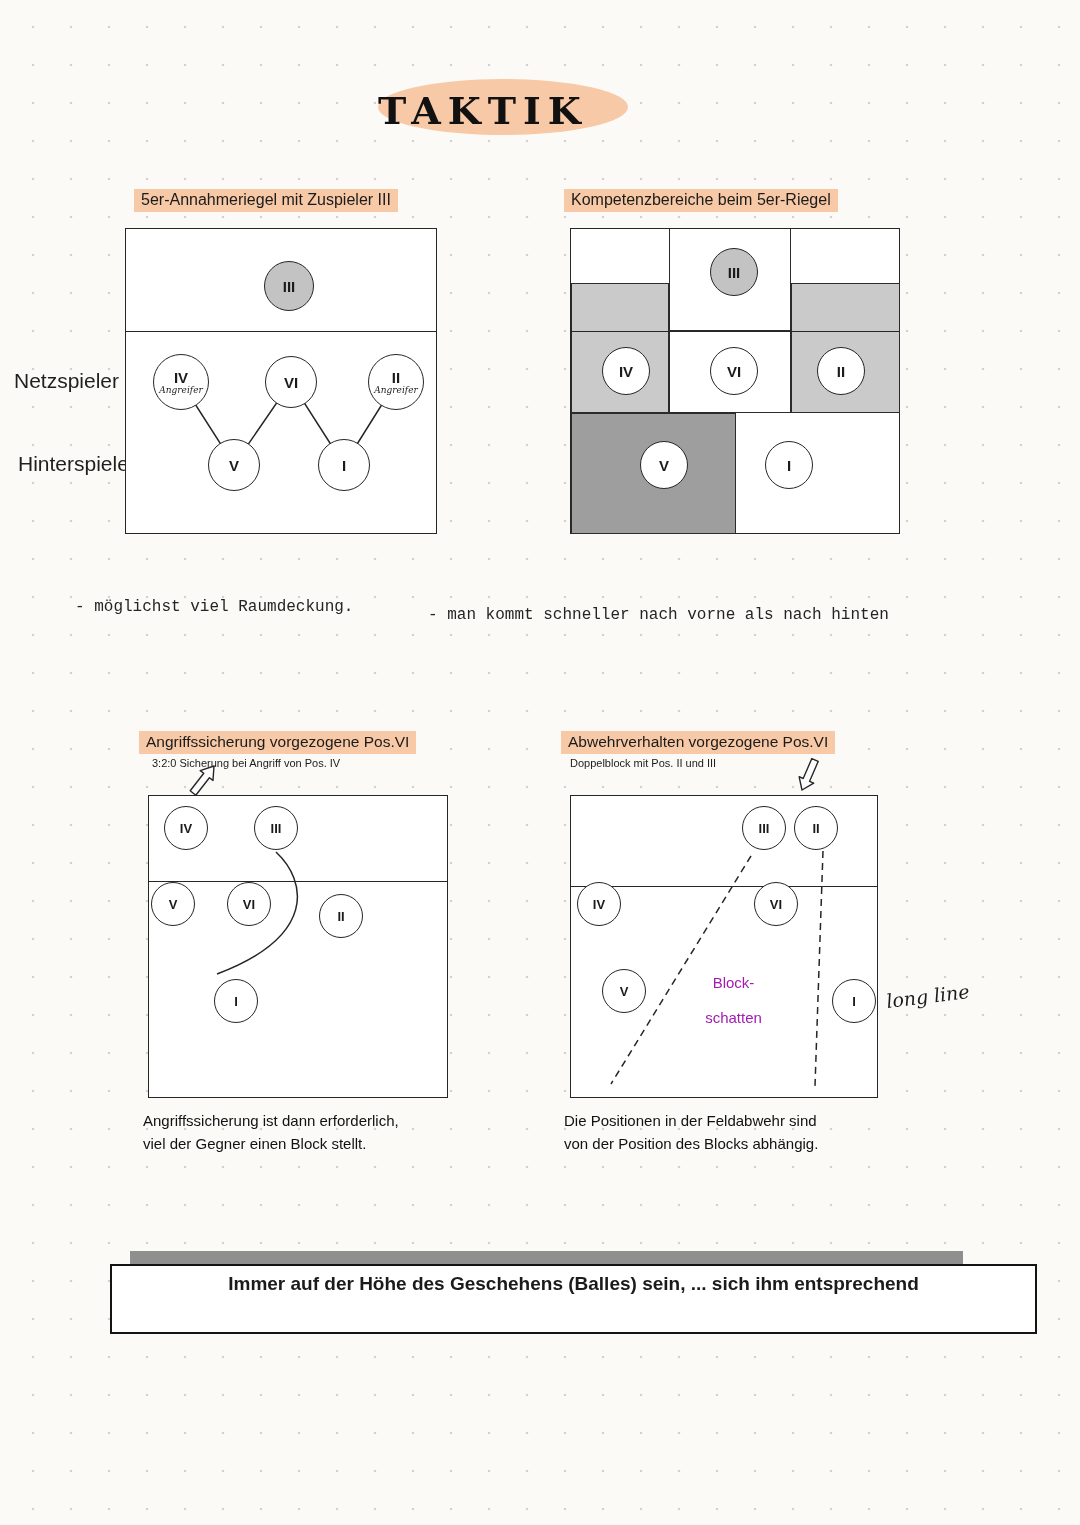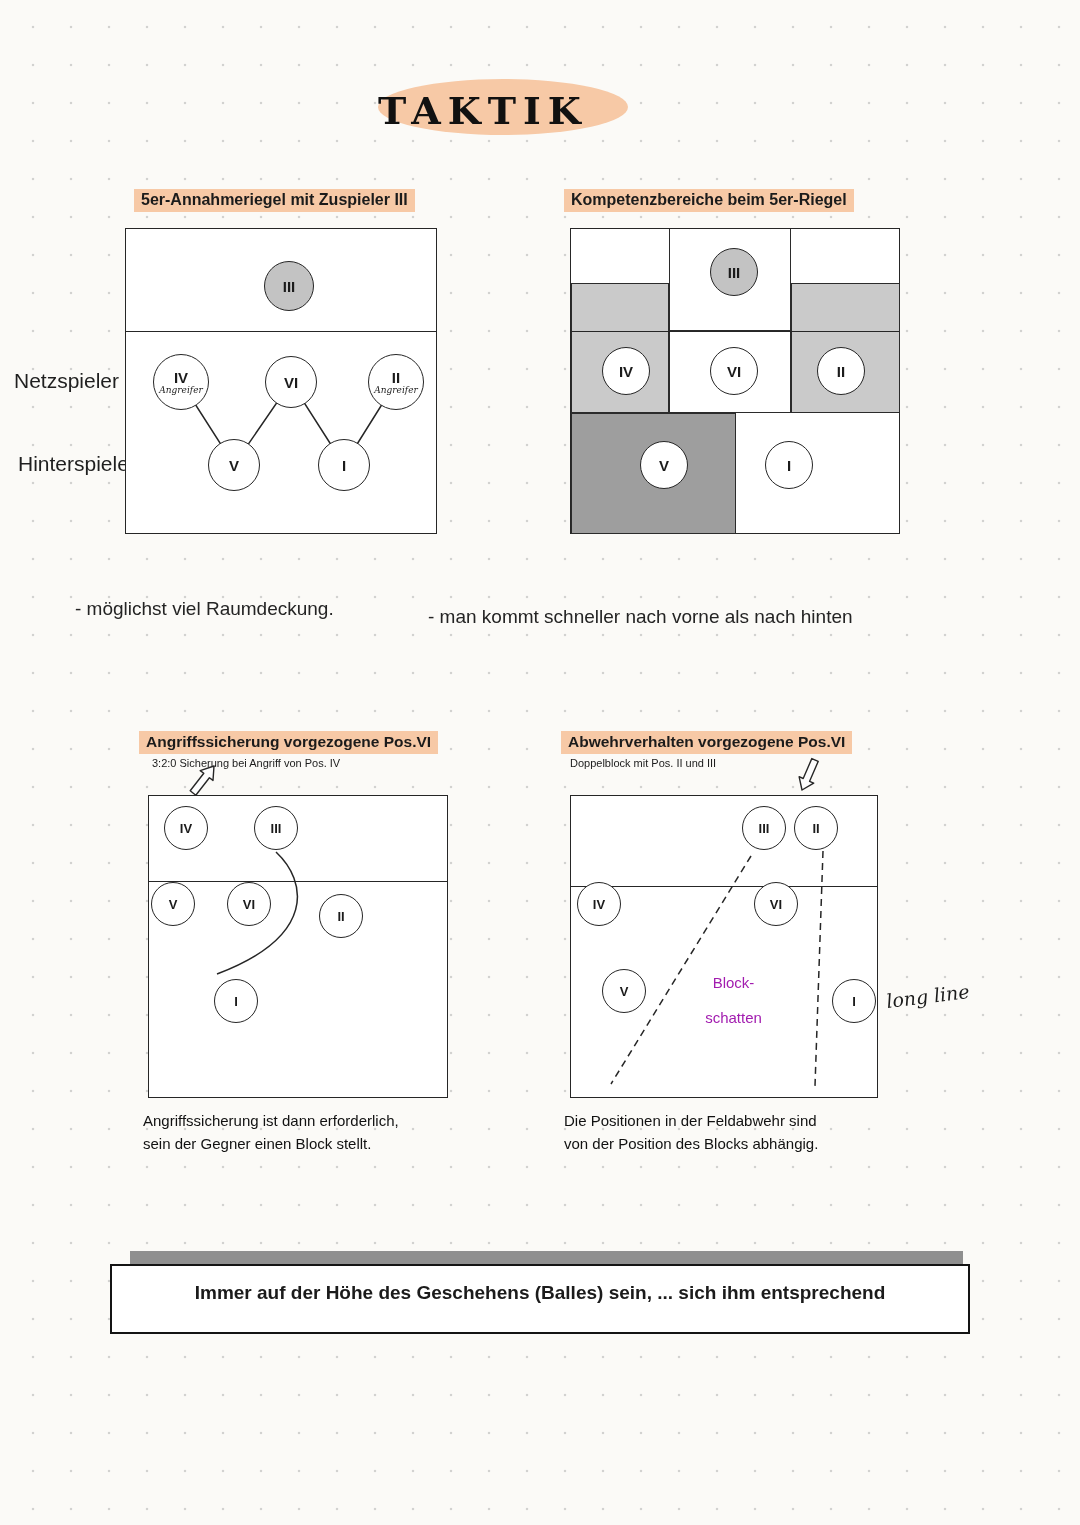--- a/index.html
+++ b/index.html
@@ -8,41 +8,41 @@
     position:relative; width:1080px; height:1525px; margin:0 auto;
     background-color:#fbfaf7;
     background-image: radial-gradient(circle, #d2d2d0 1.4px, transparent 1.6px);
     background-size:38px 38px; background-position:14px 8px;
     overflow:hidden; color:#1b1b1b;
   }
   .title-ellipse { position:absolute; left:378px; top:79px; width:250px; height:56px;
     border-radius:50%; background:#f7c9a6; }
   .page-title { position:absolute; left:378px; top:88px; width:250px; 
     font-family:"DejaVu Serif", serif; font-weight:700; font-size:38px; letter-spacing:7px; color:#111; }
-  .hl { position:absolute; background:#f7c9a6; padding:2px 7px 3px; font-weight:700; font-size:16px; white-space:nowrap; }
+  .hl { position:absolute; background:#f7c9a6; padding:2px 7px 3px; font-weight:400; font-size:16px; white-space:nowrap; }
   .subtitle { position:absolute; font-size:11px; white-space:nowrap; }
   .court { position:absolute; border:1.6px solid #262626; background:#ffffff; }
   .hline { position:absolute; left:0; width:100%; height:0; border-top:1.5px solid #262626; }
   .zone { position:absolute; border:1.2px solid #2b2b2b; }
   .circle { position:absolute; border-radius:50%; border:1.6px solid #262626; background:#fff;
     display:flex; flex-direction:column; align-items:center; justify-content:center;
     font-weight:700; font-size:15px; line-height:1; }
   .circle.gray { background:#c3c3c3; }
   .circle.sm { font-size:13px; }
   .circle .note { font-family:"DejaVu Serif", serif; font-style:italic; font-weight:400;
     font-size:9px; margin-top:1px; }
   .label-side { position:absolute; font-size:21px; color:#1f1f1f; white-space:nowrap; }
-  .bullet { position:absolute; font-size:19px; color:#242424; white-space:nowrap; }
+  .bullet { position:absolute; font-size:16px; color:#242424; white-space:nowrap;font-family:Liberation Mono, monospace; }
   .caption { position:absolute; font-size:15px; line-height:1.5; color:#111; }
   .block-shadow-label { position:absolute; font-size:15px; text-align:center; color:#a21caf; }
   .handwriting { position:absolute; font-family:"DejaVu Serif", serif; font-style:italic;
     font-size:19px; transform:rotate(-7deg); white-space:nowrap; }
   .footer-shadow { position:absolute; left:130px; top:1251px; width:833px; height:64px; background:#8f8f8f; }
-  .footer-box { position:absolute; left:110px; top:1264px; width:860px; height:70px; background:#fff;
-    border:2px solid #141414; text-align:center; padding-top:14px; }
+  .footer-box { position:absolute; left:110px; top:1264px; width:927px; height:70px; background:#fff;
+    border:2px solid #141414; text-align:center; padding-top:5px; }
   .footer-box div { font-size:19px; font-weight:700; line-height:26px; }
   svg.overlay { position:absolute; left:0; top:0; pointer-events:none; }
 </style>
 </head>
 <body>
 
 <div class="page">
 
   <div class="title-ellipse"></div>
   <div class="page-title">TAKTIK</div>
@@ -167,21 +167,21 @@
     <div class="block-shadow-label" style="left:105px; top:178px; width:115px;">
       <div style="margin-bottom:18px;">Block-</div>
       <div>schatten</div>
     </div>
   </div>
 
   <div class="handwriting" style="left:886px; top:985px;">long line</div>
 
   <div class="caption" style="left:143px; top:1110px;">
     <div>Angriffssicherung ist dann erforderlich,</div>
-    <div>sein der Gegner einen Block stellt.</div>
+    <div>viel der Gegner einen Block stellt.</div>
   </div>
   <div class="caption" style="left:564px; top:1110px;">
     <div>Die Positionen in der Feldabwehr sind</div>
     <div>von der Position des Blocks abhängig.</div>
   </div>
 
   <div class="footer-shadow"></div>
   <div class="footer-box">
     <div>Immer auf der Höhe des Geschehens (Balles) sein, ... sich ihm entsprechend</div>
   </div>

